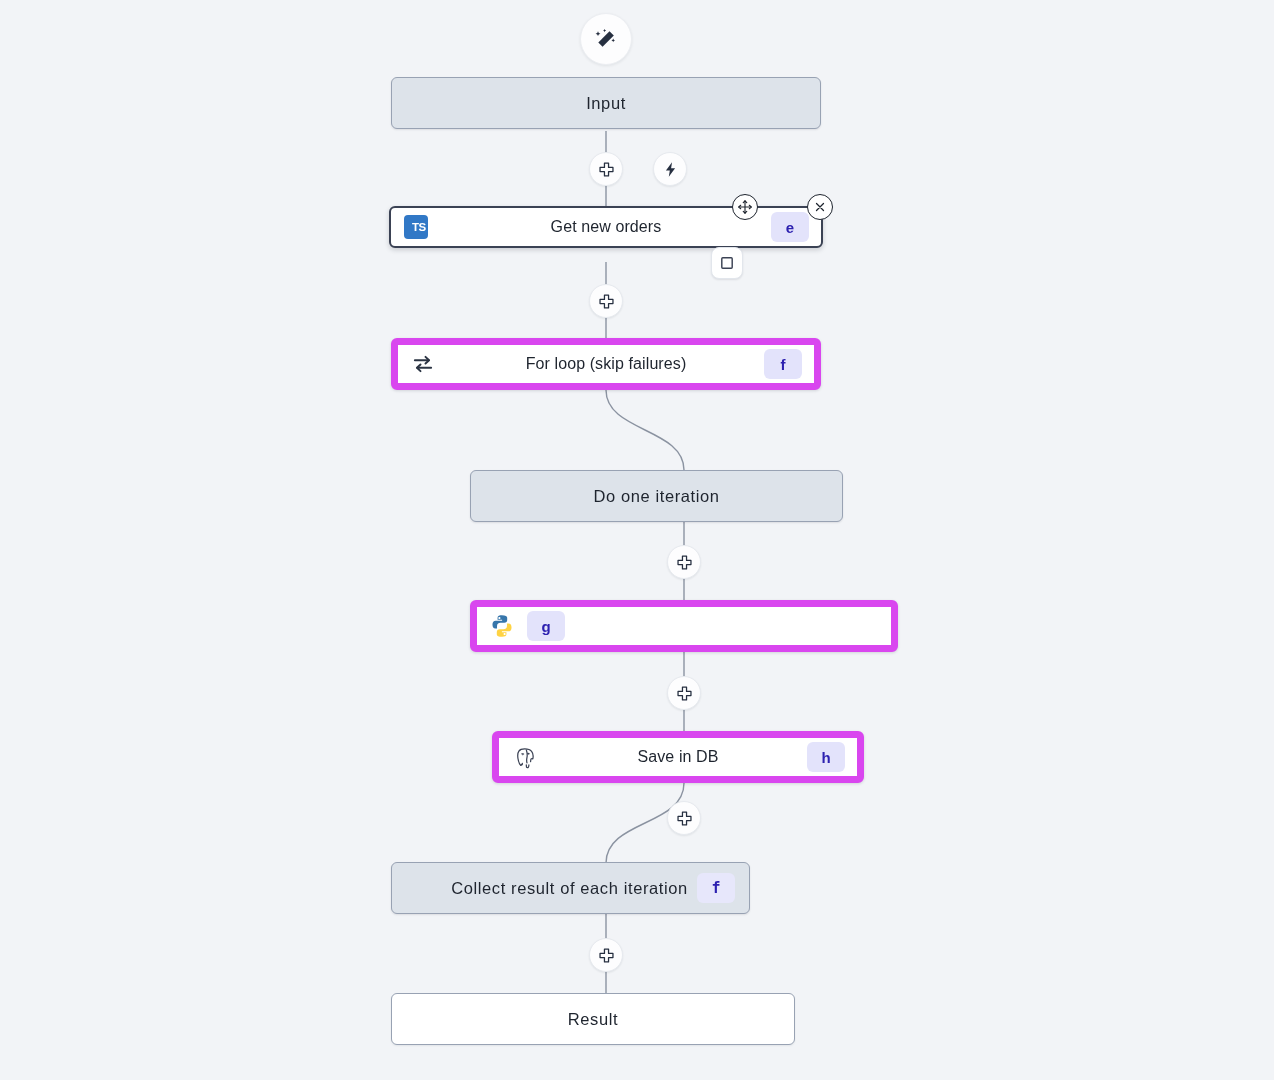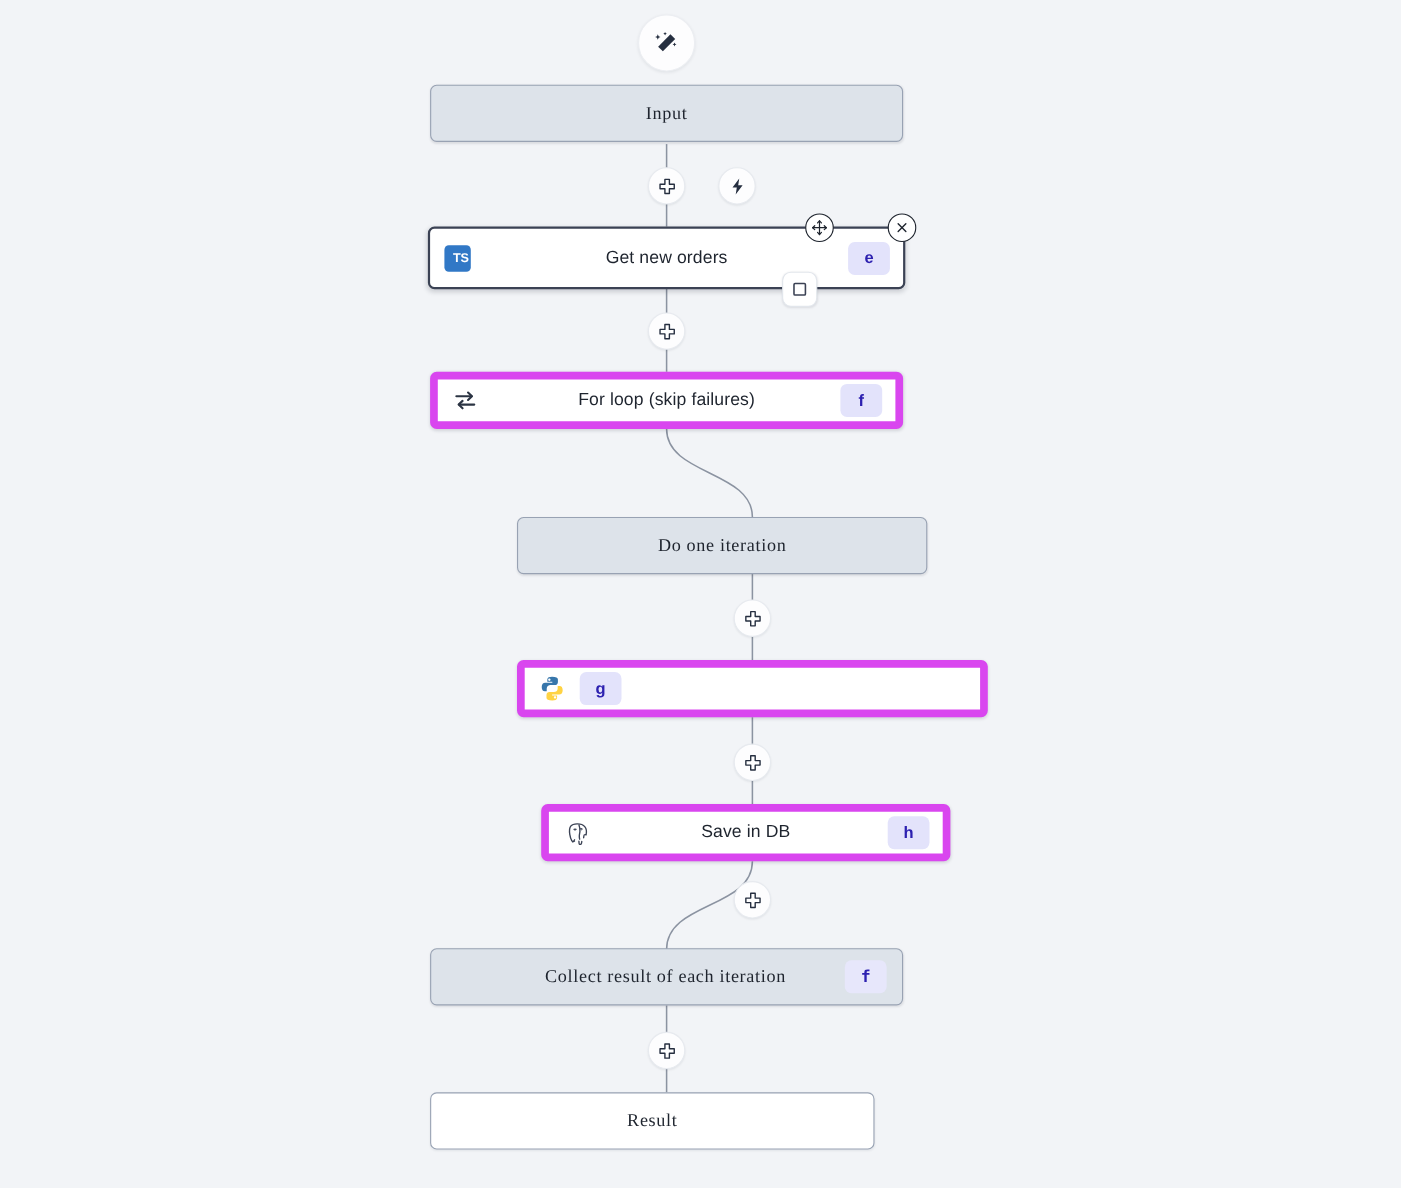--- a/index.html
+++ b/index.html
@@ -32,21 +32,21 @@
     height: 52px;
   }
   .node .title {
     flex: 1;
     text-align: center;
     font-size: 16px;
     color: #1e242e;
     letter-spacing: .1px;
   }
   .node.mono .title {
-    font-family: Liberation Serif, serif;
+    font-family: Liberation Sans, sans-serif;
     font-size: 16.5px;
     letter-spacing: .6px;
   }
 
   
   .node.virtual {
     background: #dde3ea;
     border: 1px solid #98a2b3;
     box-shadow: 0 1px 2px rgba(16,24,40,.10);
   }
@@ -207,21 +207,21 @@
     <svg width="17" height="17" viewBox="0 0 20 20">
       <path d="M7.6 2.4h4.8v5.2h5.2v4.8h-5.2v5.2H7.6v-5.2H2.4V7.6h5.2z" fill="#ffffff" stroke="#262f40" stroke-width="1.5" stroke-linejoin="round"></path>
     </svg>
   </div>
   <div class="round-btn" style="left:653px; top:152px;">
     <svg width="17" height="17" viewBox="0 0 20 20">
       <path d="M11.8 1.5 L4.6 11.2 H9.2 L8.0 18.5 L15.4 8.6 H10.7 Z" fill="#262f40"></path>
     </svg>
   </div>
 
-  <div class="node selected" style="left:389px; top:206px; width:434px; height:57px;">
+  <div class="node selected" style="left:389px; top:206px; width:434px; height:42px;">
     <span class="lang-icon">
       <span class="ts-icon">TS</span>
     </span>
     <span class="title">Get new orders</span>
     <span class="badge">e</span>
   </div>
 
   <div class="handle" style="left:732px; top:194px;">
     <svg width="16" height="16" viewBox="0 0 20 20">
       <g stroke="#1e242e" stroke-width="1.4" fill="none" stroke-linecap="round" stroke-linejoin="round">
@@ -309,21 +309,21 @@
     <span class="title">Save in DB</span>
     <span class="badge">h</span>
   </div>
 
   <div class="round-btn" style="left:667px; top:801px;">
     <svg width="17" height="17" viewBox="0 0 20 20">
       <path d="M7.6 2.4h4.8v5.2h5.2v4.8h-5.2v5.2H7.6v-5.2H2.4V7.6h5.2z" fill="#ffffff" stroke="#262f40" stroke-width="1.5" stroke-linejoin="round"></path>
     </svg>
   </div>
 
-  <div class="node virtual mono" style="left:391px; top:862px; width:430px;">
+  <div class="node virtual mono" style="left:391px; top:862px; width:359px;">
     <span class="spacer-right"></span>
     <span class="title">Collect result of each iteration</span>
     <span class="badge mono-badge">f</span>
   </div>
 
   <div class="round-btn" style="left:589px; top:938px;">
     <svg width="17" height="17" viewBox="0 0 20 20">
       <path d="M7.6 2.4h4.8v5.2h5.2v4.8h-5.2v5.2H7.6v-5.2H2.4V7.6h5.2z" fill="#ffffff" stroke="#262f40" stroke-width="1.5" stroke-linejoin="round"></path>
     </svg>
   </div>

